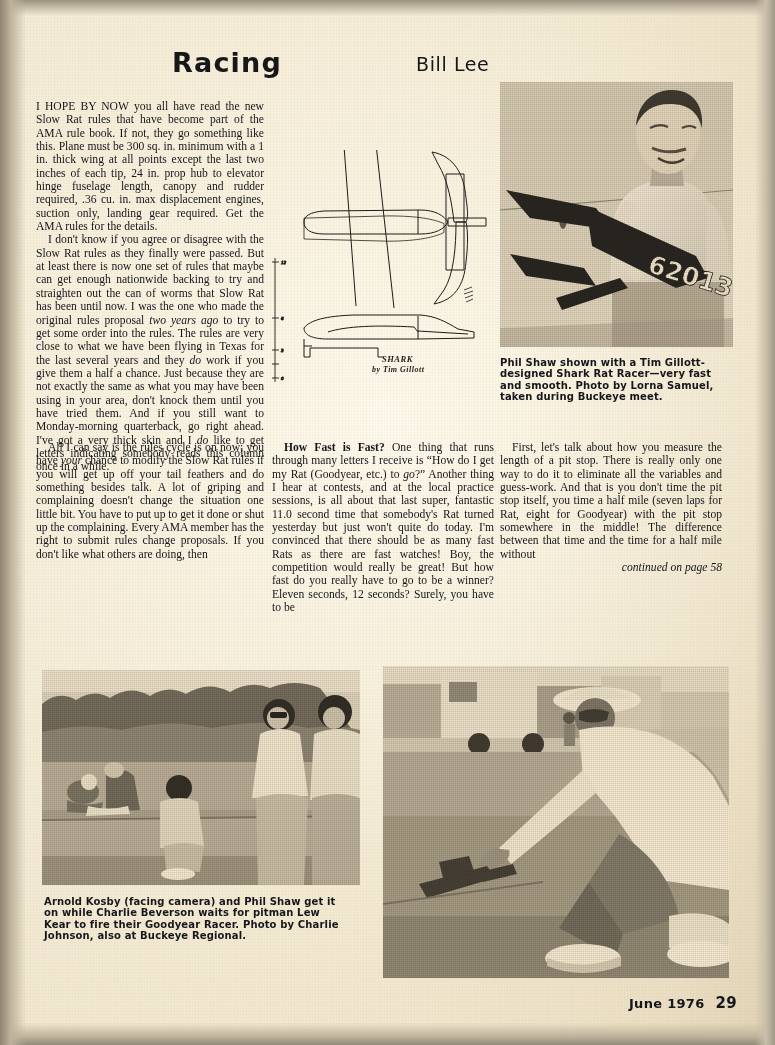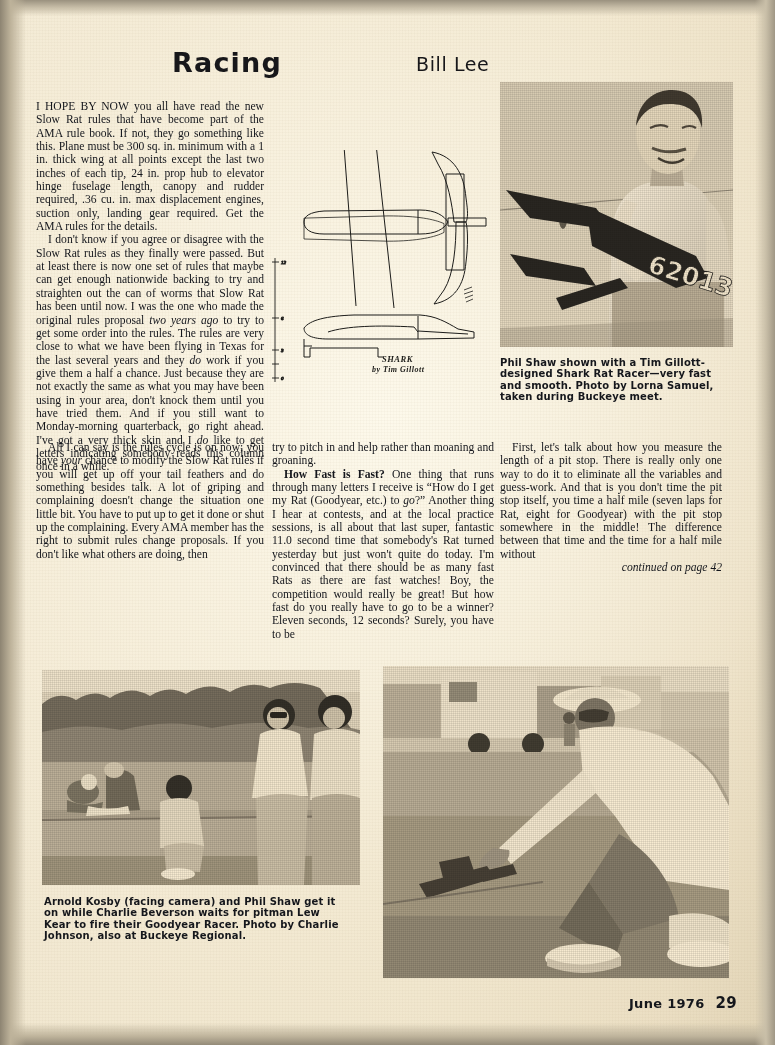--- a/index.html
+++ b/index.html
@@ -277,27 +277,26 @@
     <div class="col" id="col1-top">
       <p class="noindent"><span class="sc">I HOPE BY NOW</span> you all have read the new Slow Rat rules that have become part of the AMA rule book. If not, they go something like this. Plane must be 300 sq. in. minimum with a 1 in. thick wing at all points except the last two inches of each tip, 24 in. prop hub to elevator hinge fuselage length, canopy and rudder required, .36 cu. in. max displacement engines, suction only, landing gear required. Get the AMA rules for the details.</p>
       <p>I don't know if you agree or disagree with the Slow Rat rules as they finally were passed. But at least there is now one set of rules that maybe can get enough nationwide backing to try and straighten out the can of worms that Slow Rat has been until now. I was the one who made the original rules proposal <em>two years ago</em> to try to get some order into the rules. The rules are very close to what we have been flying in Texas for the last several years and they <em>do</em> work if you give them a half a chance. Just because they are not exactly the same as what you may have been using in your area, don't knock them until you have tried them. And if you still want to Monday-morning quarterback, go right ahead. I've got a very thick skin and I <em>do</em> like to get letters indicating somebody reads this column once in a while.</p>
     </div>
 
     <div class="col" id="col1-bot">
       <p>All I can say is the rules cycle is on now; you have <em>your</em> chance to modify the Slow Rat rules if you will get up off your tail feathers and do something besides talk. A lot of griping and complaining doesn't change the situation one little bit. You have to put up to get it done or shut up the complaining. Every AMA member has the right to submit rules change proposals. If you don't like what others are doing, then</p>
     </div>
 
     <div class="col" id="col2-bot">
-      <p class="noindent">try to pitch in and help rather than moaning and groaning.</p>
       <p><span class="run-in">How Fast is Fast?</span> One thing that runs through many letters I receive is “How do I get my Rat (Goodyear, etc.) to <em>go</em>?” Another thing I hear at contests, and at the local practice sessions, is all about that last super, fantastic 11.0 second time that somebody's Rat turned yesterday but just won't quite do today. I'm convinced that there should be as many fast Rats as there are fast watches! Boy, the competition would really be great! But how fast do you really have to go to be a winner? Eleven seconds, 12 seconds? Surely, you have to be</p>
     </div>
 
     <div class="col" id="col3-bot">
       <p>First, let's talk about how you measure the length of a pit stop. There is really only one way to do it to eliminate all the variables and guess-work. And that is you don't time the pit stop itself, you time a half mile (seven laps for Rat, eight for Goodyear) with the pit stop somewhere in the middle! The difference between that time and the time for a half mile without</p>
-      <span class="contd">continued on page 42</span>
+      <span class="contd">continued on page 58</span>
     </div>
 
     <div class="photo" id="photo-field">
       <svg viewBox="0 0 318 215" width="318" height="215" preserveAspectRatio="none">
         <rect width="318" height="215" fill="#d9d0bc"></rect>
 
         <rect width="318" height="22" fill="#e7dfcc"></rect>
 
         <path d="M0 34 q16 -14 34 -4 q18 -12 34 -2 q20 -14 40 -2 q18 -12 36 -2 q22 -14 44 -2 q20 -12 40 -4 q24 -10 50 0 L318 70 L0 70 Z" fill="#6f6759"></path>
         <path d="M0 62 q40 -10 80 -2 q44 -12 90 -2 q50 -10 96 0 q30 -4 52 2 L318 96 L0 96 Z" fill="#8a8172"></path>

